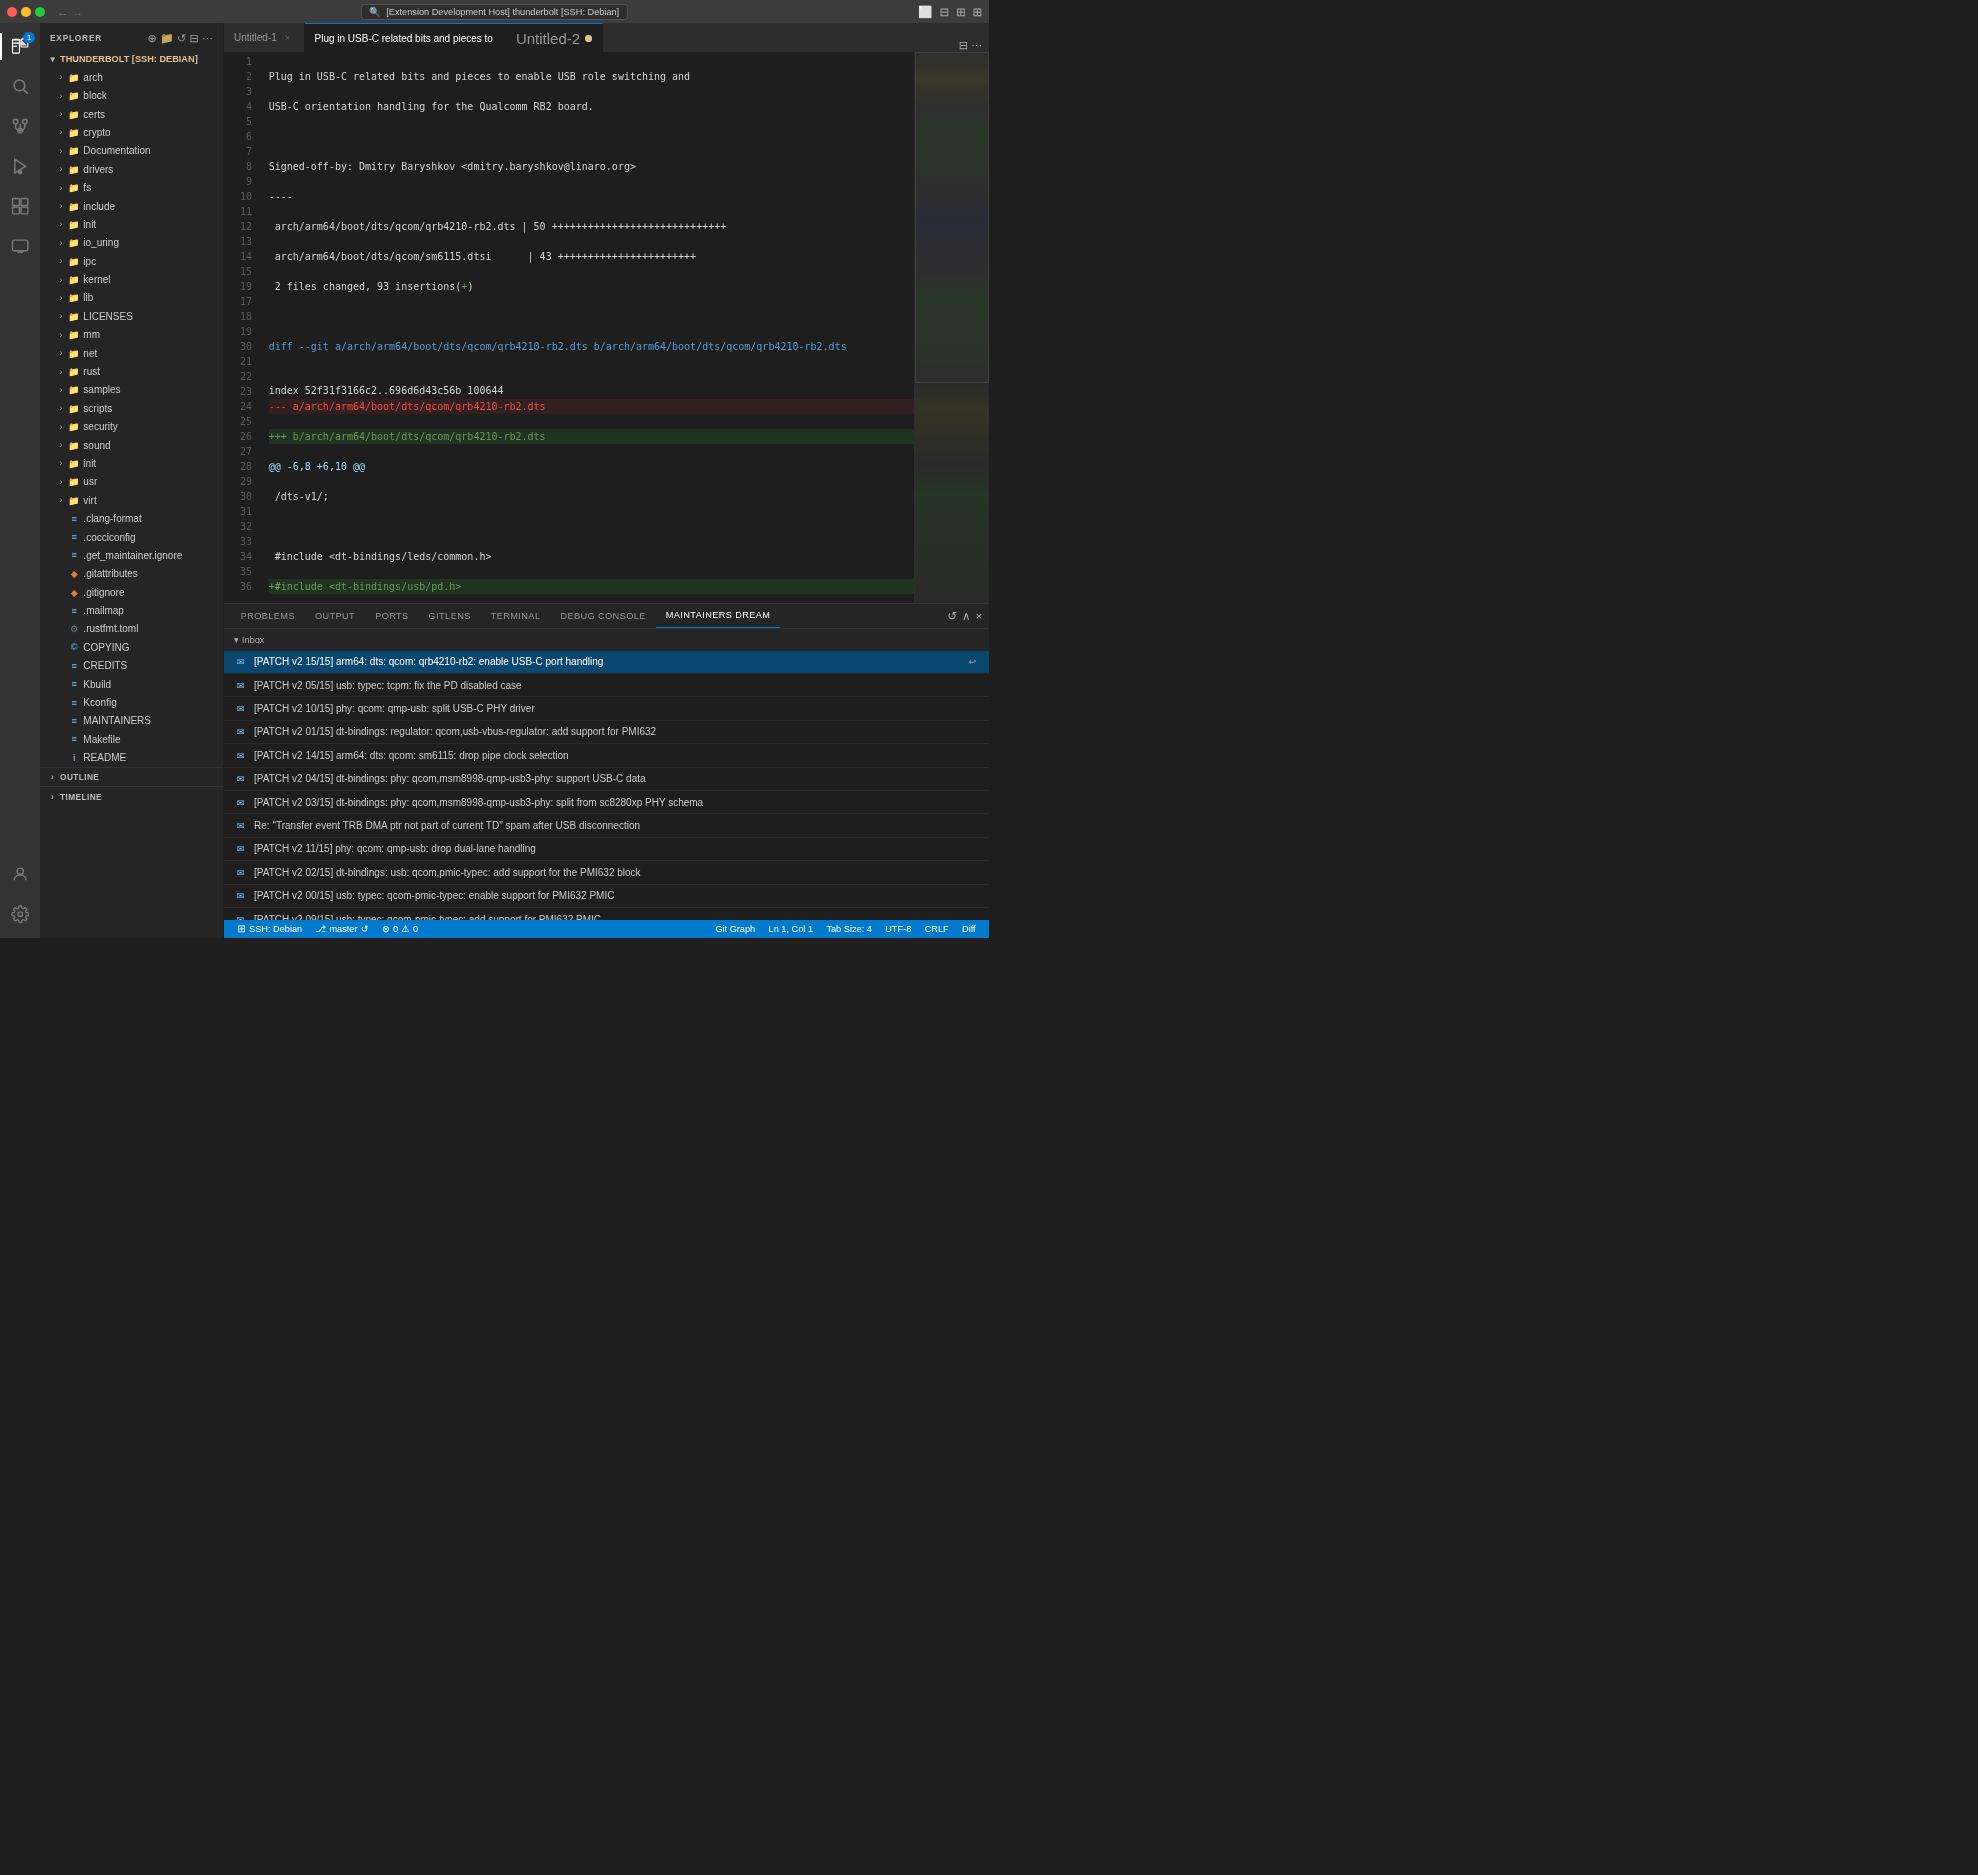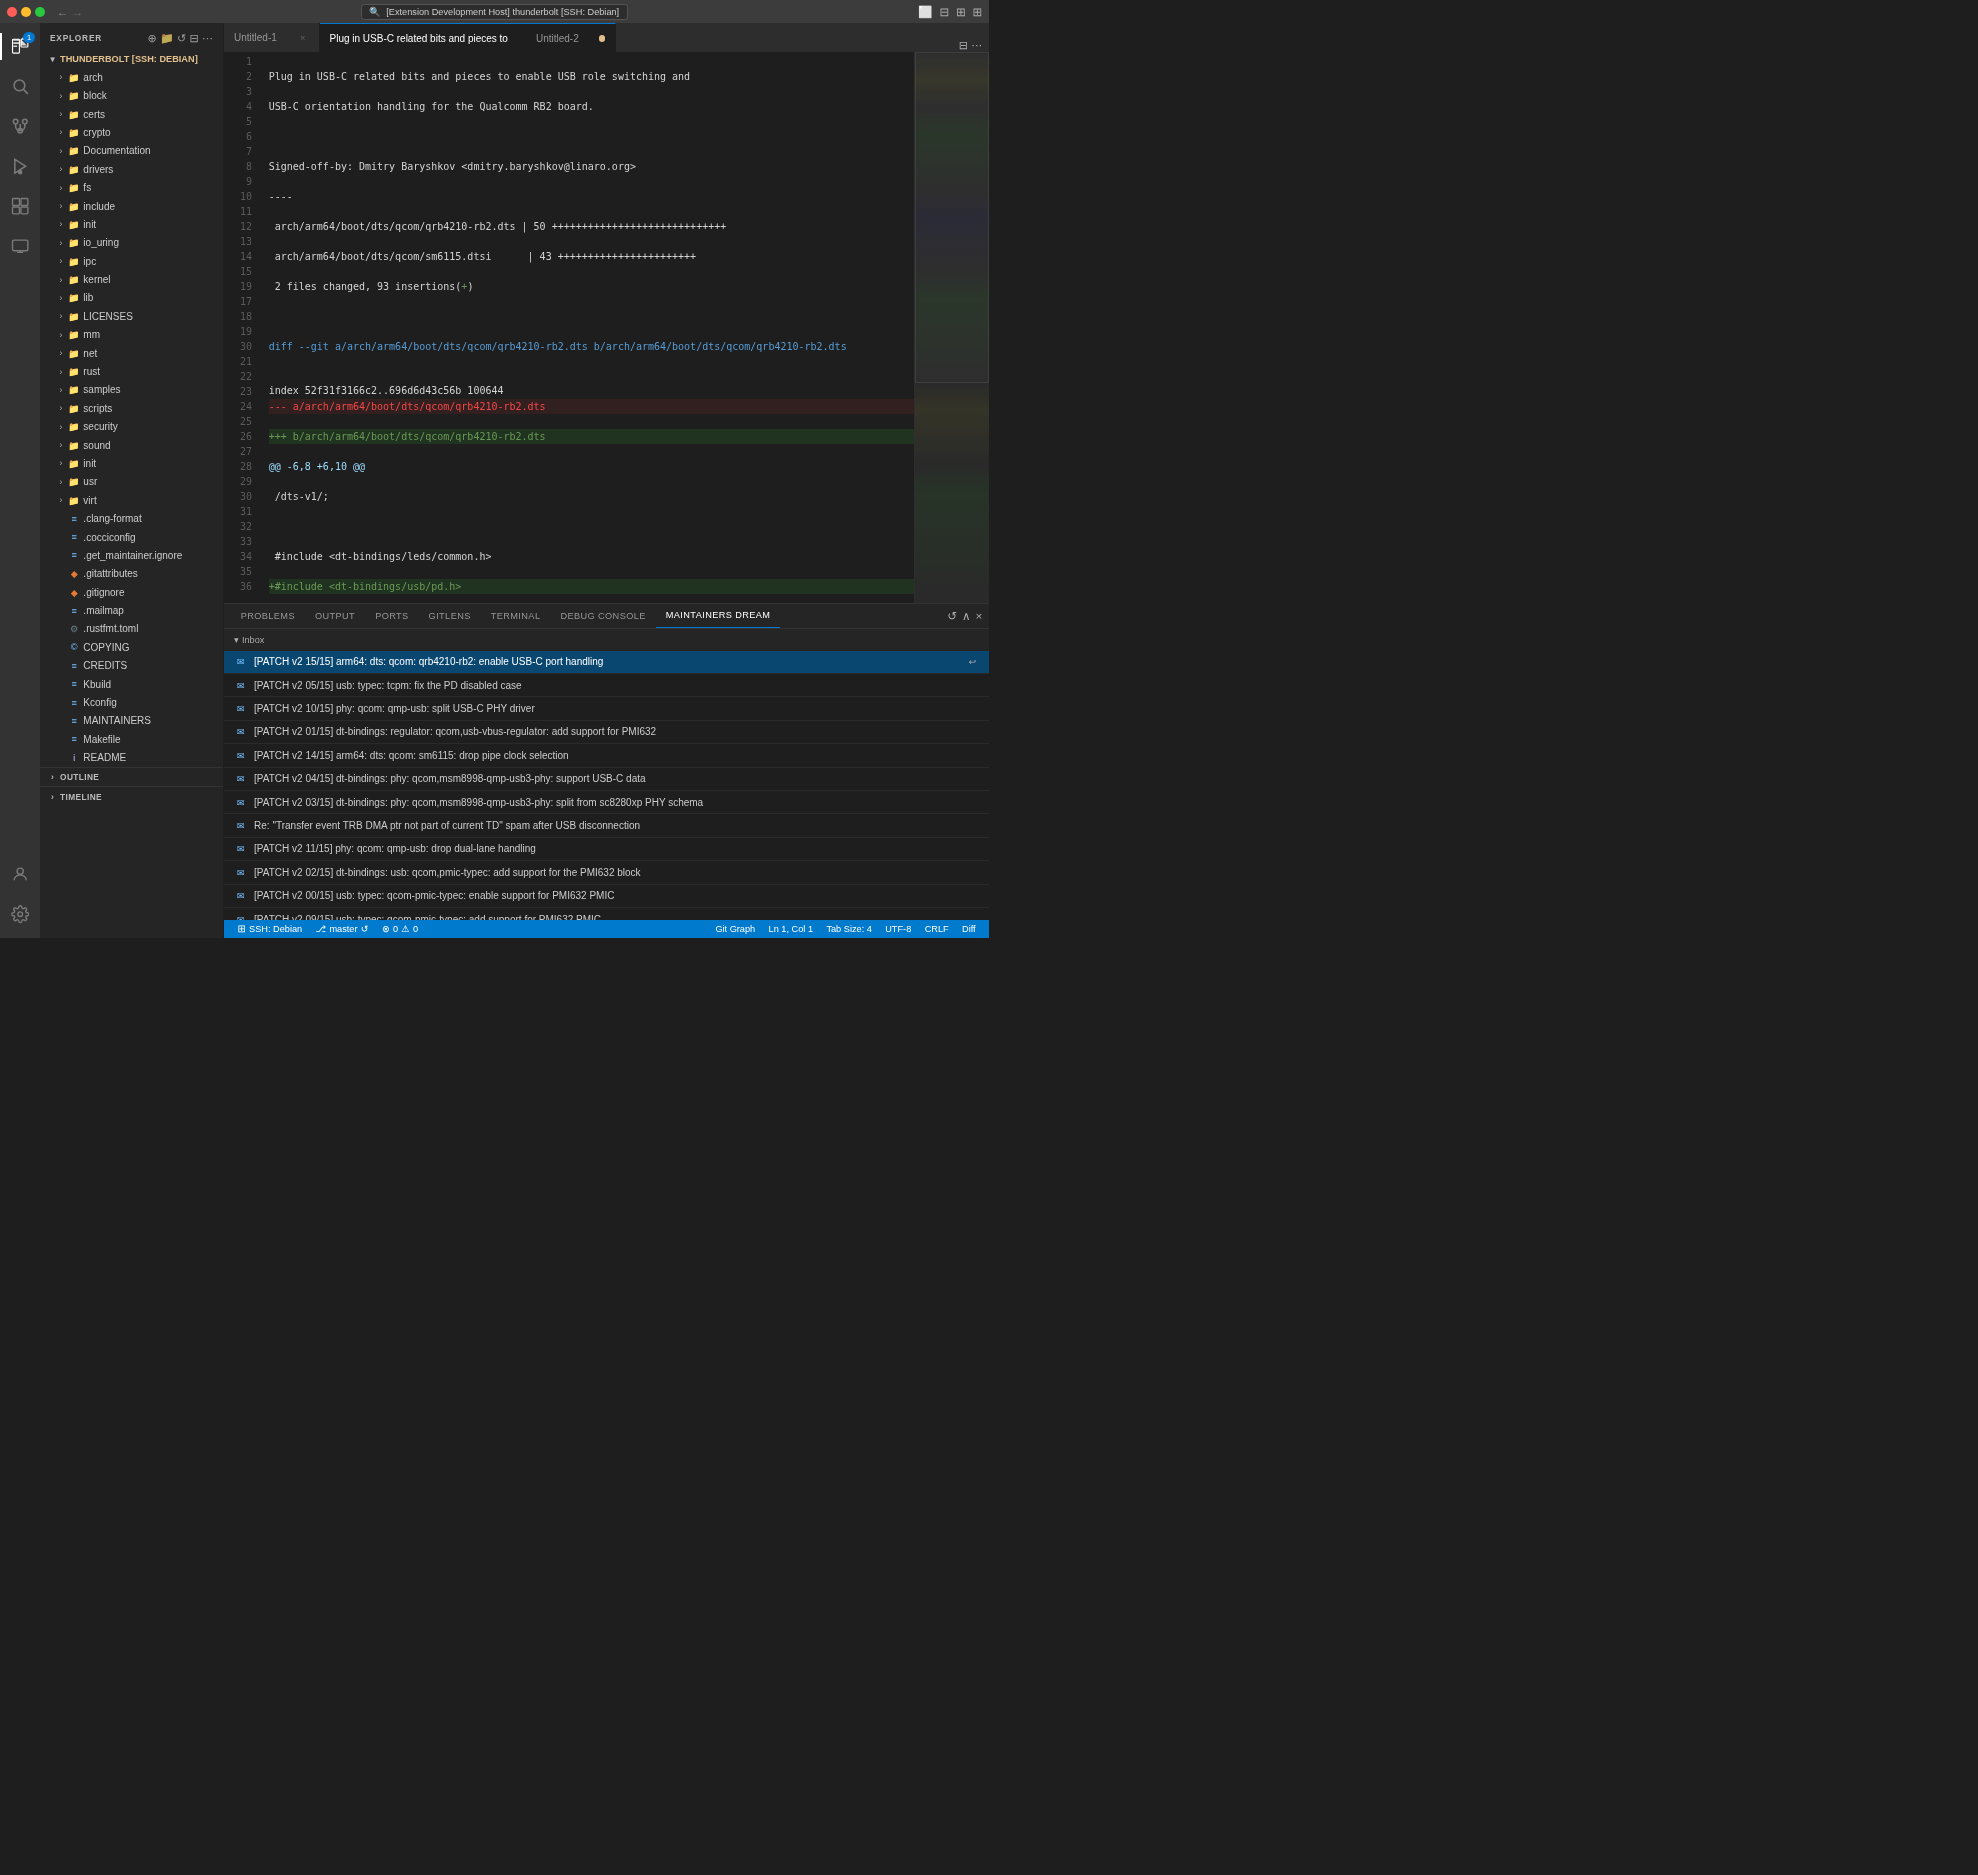--- a/index.html
+++ b/index.html
@@ -198,21 +198,21 @@
       display: flex;
       align-items: flex-end;
       overflow: hidden;
       flex-shrink: 0;
     }
     .tab {
       height: 29px;
       display: flex;
       align-items: center;
       padding: 0 10px;
-      gap: 20px;
+      gap: 5px;
       font-size: 10px;
       color: #969696;
       background: #2d2d2d;
       border-right: 0.8px solid #1e1e1e;
       cursor: pointer;
       white-space: nowrap;
       min-width: 0;
     }
     .tab.active {
       background: #1e1e1e;
@@ -763,21 +763,21 @@
 
   <div class="editor-area">
 
     <div class="tabs-bar">
       <div class="tab">
         <span>Untitled-1</span>
         <span class="tab-close">×</span>
       </div>
       <div class="tab active">
         <span>Plug in USB-C related bits and pieces to</span>
-        <span style="color:#969696;font-size:10px;margin-left:8px;">Untitled-2</span>
+        <span style="color:#969696;font-size:15px;margin-left:18px;">Untitled-2</span>
         <span class="tab-dot"></span>
       </div>
       <div class="tabs-actions">
         <span style="color:#aaa;cursor:pointer;font-size:11px;">⊟</span>
         <span style="color:#aaa;cursor:pointer;font-size:11px;">⋯</span>
       </div>
     </div>
 
     <div style="flex:1;display:flex;flex-direction:column;overflow:hidden;">
 

